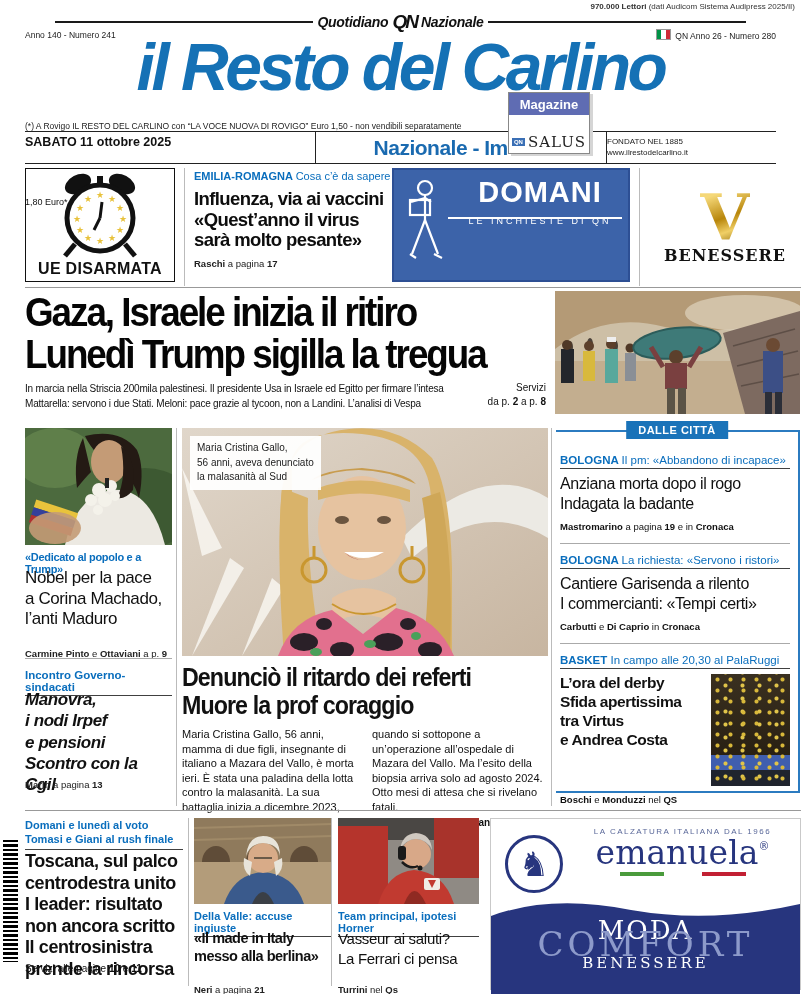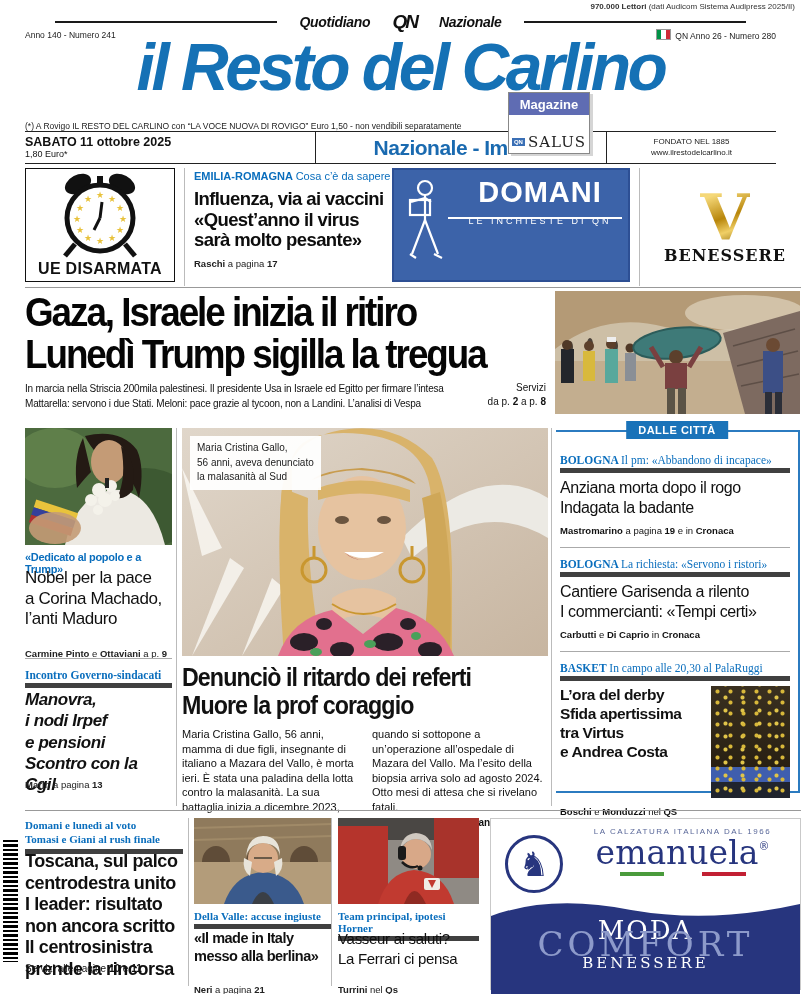--- a/index.html
+++ b/index.html
@@ -4,21 +4,21 @@
 <style>
   html,body{margin:0;padding:0;background:#e8e8e8;}
   .page{position:relative;width:801px;height:994px;background:#ffffff;margin:0 auto;
         font-family:"Liberation Sans",sans-serif;color:#111;overflow:hidden;}
   .b{font-weight:700;}
   .pl{white-space:pre-line;}
   .abs{position:absolute;}
 
   
   .readers{top:2px;right:6px;font-size:8px;color:#333;}
-  .qn-strip{top:11px;left:55px;right:55px;display:flex;align-items:center;gap:22px;}
+  .qn-strip{top:11px;left:55px;right:55px;display:flex;align-items:center;gap:4px;}
   .qn-strip .line{flex:1;height:2px;background:#1a1a1a;}
   .qn-strip .qword{font-size:14px;font-weight:700;font-style:italic;letter-spacing:-0.3px;}
   .qn-logo-top{font-size:19px;font-weight:900;font-style:italic;letter-spacing:-2px;}
   .anno-row{top:29px;left:25px;right:25px;display:flex;justify-content:space-between;font-size:8.5px;color:#222;align-items:center;}
   .flag{display:inline-block;width:13px;height:9px;border:0.5px solid #999;vertical-align:-1px;margin-right:4px;
         background:linear-gradient(90deg,#009246 0 33%,#fff 33% 66%,#ce2b37 66% 100%);}
 
   
   .masthead{top:34px;left:0;width:100%;text-align:center;font-size:66px;font-weight:900;font-style:italic;
             color:#1571b5;letter-spacing:-3.5px;line-height:1;}
@@ -26,34 +26,34 @@
              box-shadow:3px 2px 0 #d5d5d5;z-index:5;}
   .mag-badge .mag-head{height:22px;background:#5f6cb3;color:#fff;font-weight:700;font-size:13px;
                        display:flex;align-items:center;justify-content:center;}
   .mag-badge .mag-body{height:54px;display:flex;align-items:center;justify-content:center;gap:3px;}
   .mag-qn{background:#3a6fb5;color:#fff;font-size:6px;font-weight:700;padding:1px 2px;}
   .mag-salus{font-family:"DejaVu Serif",serif;font-size:15px;letter-spacing:1px;color:#222;}
   .rovigo{top:121px;left:25px;font-size:8.5px;color:#222;}
   .date-strip{top:131px;left:25px;width:751px;height:31px;border-top:1.5px solid #222;border-bottom:1px solid #222;display:flex;}
   .ds-left{width:290px;padding-top:3px;}
   .ds-date{font-size:12.5px;font-weight:700;}
-  .ds-price{font-size:9px;}
+  .ds-price{font-size:9px;margin-top:48px;}
   .ds-center{width:290px;border-left:1px solid #222;border-right:1px solid #222;display:flex;align-items:center;justify-content:center;}
   .ds-edition{font-size:21px;font-weight:800;color:#1a6ab0;letter-spacing:-0.5px;}
-  .ds-right{flex:1;text-align:center;font-size:8px;padding-top:5px;line-height:1.35;color:#222;}
+  .ds-right{flex:1;text-align:left;font-size:8px;padding-top:5px;line-height:1.35;color:#222;}
 
   
   .feature-row{top:168px;left:25px;width:776px;height:118px;display:flex;}
   .ue-box{width:150px;height:114px;border:1.5px solid #111;display:flex;flex-direction:column;align-items:center;justify-content:flex-end;padding-bottom:3px;box-sizing:border-box;}
   .ue-caption{font-size:16px;font-weight:800;letter-spacing:0.3px;}
   .vdiv{width:1px;background:#bbb;margin:0 9px;}
   .influenza{width:198px;padding-top:2px;}
   .kicker{font-size:11px;color:#0a6ebd;}
   .kicker .b,.kicker-b{font-weight:800;}
-  .kicker-underline{border-bottom:5px solid #404040;padding-bottom:2px;font-family:Liberation Serif, serif;}
+  .kicker-underline{border-bottom:1px solid #404040;padding-bottom:2px;}
   .influenza .hl{margin-top:7px;font-size:18.5px;font-weight:800;line-height:1.12;letter-spacing:-0.6px;color:#0d0d0d;}
   .byline{font-size:9.5px;color:#222;margin-top:7px;}
   .domani-box{width:238px;height:114px;background:#3c63a9;border:2px solid #2d4f94;box-sizing:border-box;position:relative;color:#fff;}
   .domani-fig{position:absolute;left:4px;top:6px;}
   .domani-title{margin-left:58px;height:44px;display:flex;align-items:center;justify-content:center;
                 font-size:29px;font-weight:800;letter-spacing:1px;}
   .domani-rule{position:absolute;left:54px;right:6px;top:47px;height:2px;background:#fff;}
   .domani-l2{margin-left:58px;margin-top:7px;text-align:center;font-size:20px;font-weight:800;letter-spacing:0.5px;}
   .domani-l3{margin-left:58px;text-align:center;font-size:9px;letter-spacing:3px;margin-top:2px;}
   .valleverde{flex:1;display:flex;flex-direction:column;align-items:center;justify-content:center;}

